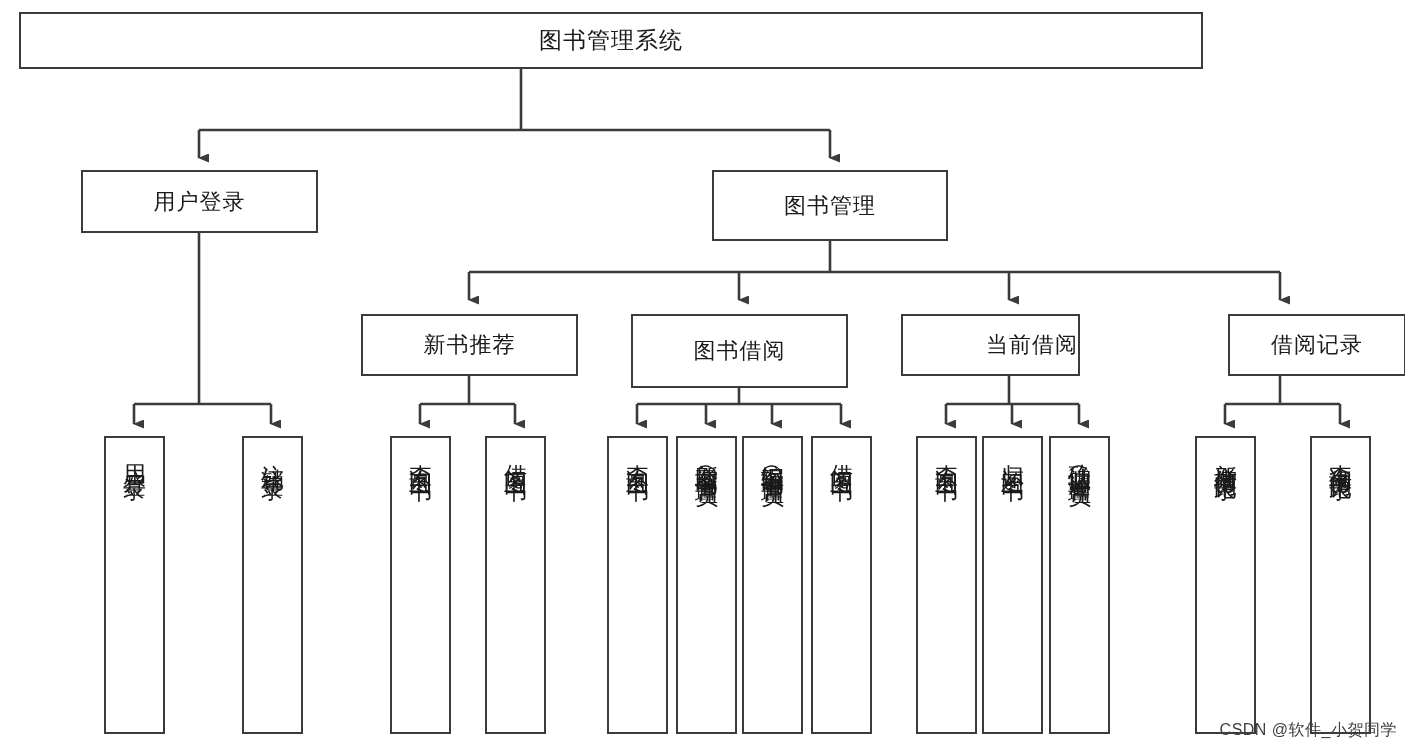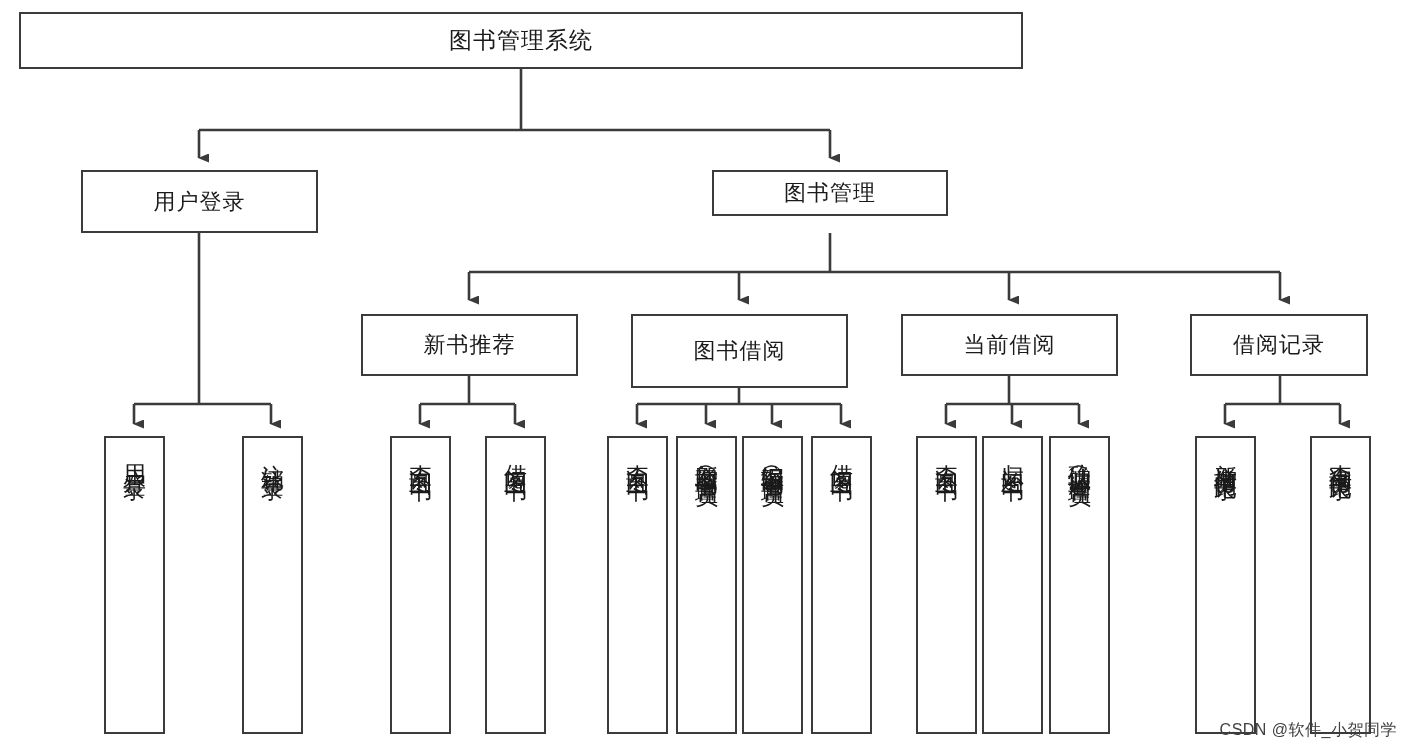--- a/index.html
+++ b/index.html
@@ -126,41 +126,41 @@
       <path d="M1012,404 L1012,424" marker-end="url(#arrowhead)"></path>
       <path d="M1079,404 L1079,424" marker-end="url(#arrowhead)"></path>
 
       <path d="M1280,376 L1280,404"></path>
       <path d="M1225,404 L1340,404"></path>
       <path d="M1225,404 L1225,424" marker-end="url(#arrowhead)"></path>
       <path d="M1340,404 L1340,424" marker-end="url(#arrowhead)"></path>
     </g>
   </svg>
 
-  <div class="node level-0" style="left:19px; top:12px; width:1004px; height:57px;">
+  <div class="node level-0" style="left:19px; top:12px; width:1184px; height:57px;">
     <span class="node-label">图书管理系统</span>
   </div>
 
   <div class="node level-1" style="left:81px; top:170px; width:237px; height:63px;">
     <span class="node-label">用户登录</span>
   </div>
-  <div class="node level-1" style="left:712px; top:170px; width:236px; height:46px;">
+  <div class="node level-1" style="left:712px; top:170px; width:236px; height:71px;">
     <span class="node-label">图书管理</span>
   </div>
 
   <div class="node level-2" style="left:361px; top:314px; width:217px; height:62px;">
     <span class="node-label">新书推荐</span>
   </div>
   <div class="node level-2" style="left:631px; top:314px; width:217px; height:74px;">
     <span class="node-label">图书借阅</span>
   </div>
-  <div class="node level-2" style="left:901px; top:314px; width:217px; height:62px;">
+  <div class="node level-2" style="left:901px; top:314px; width:179px; height:62px;justify-content:flex-end;">
     <span class="node-label">当前借阅</span>
   </div>
-  <div class="node level-2" style="left:1190px; top:314px; width:178px; height:62px;">
+  <div class="node level-2" style="left:1228px; top:314px; width:178px; height:62px;">
     <span class="node-label">借阅记录</span>
   </div>
 
   <div class="node leaf" style="left:104px; top:436px; width:61px; height:298px;">
     <span class="node-label">用户登录</span>
   </div>
   <div class="node leaf" style="left:242px; top:436px; width:61px; height:298px;">
     <span class="node-label">注销登录</span>
   </div>
 

